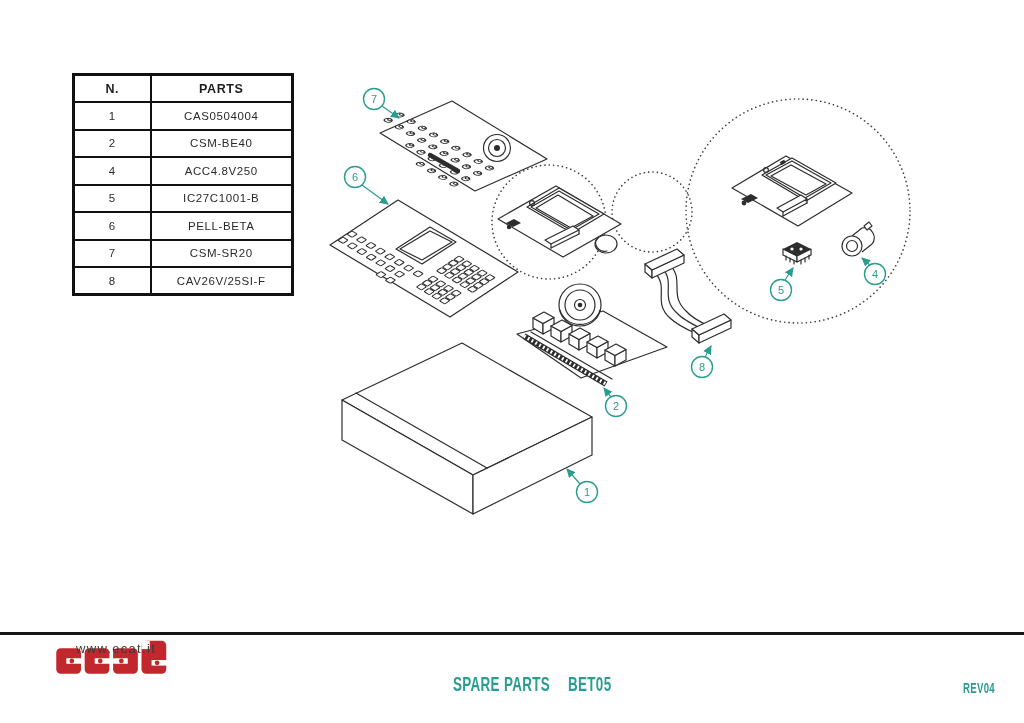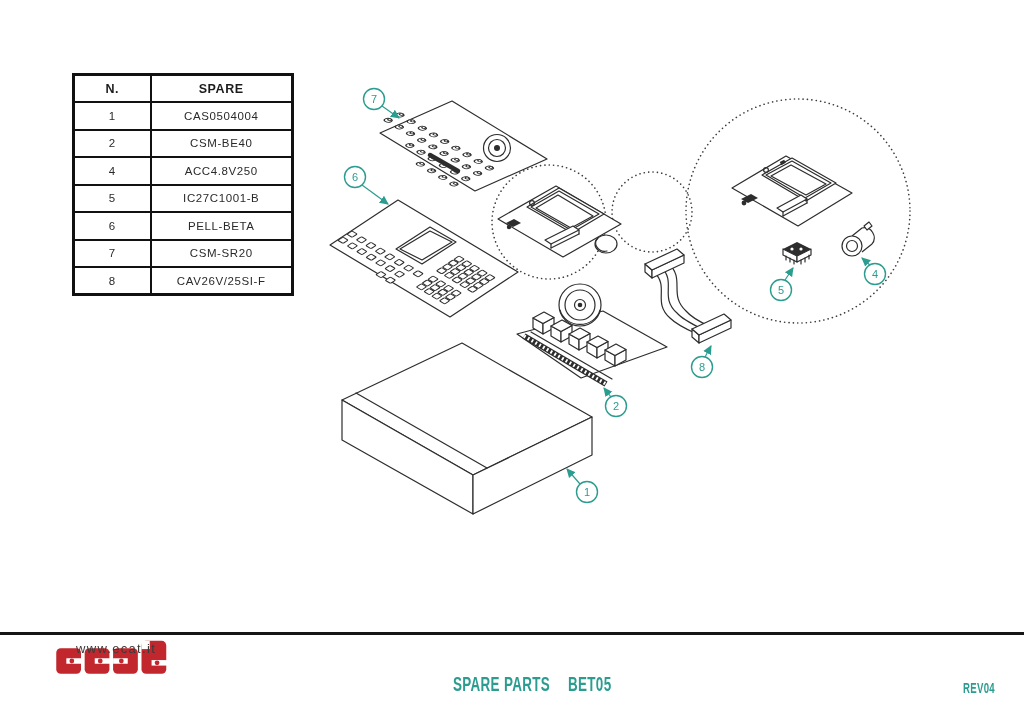--- a/index.html
+++ b/index.html
@@ -45,21 +45,21 @@
 </style>
 </head>
 <body>
 
 <div class="page">
 
   <table class="parts-table">
     <thead>
       <tr>
         <th class="col-n">N.</th>
-        <th>SPARE</th>
+        <th>PARTS</th>
       </tr>
     </thead>
     <tbody>
         <tr>
           <td class="col-n">1</td>
           <td>CAS0504004</td>
         </tr>
         <tr>
           <td class="col-n">2</td>
           <td>CSM-BE40</td>

